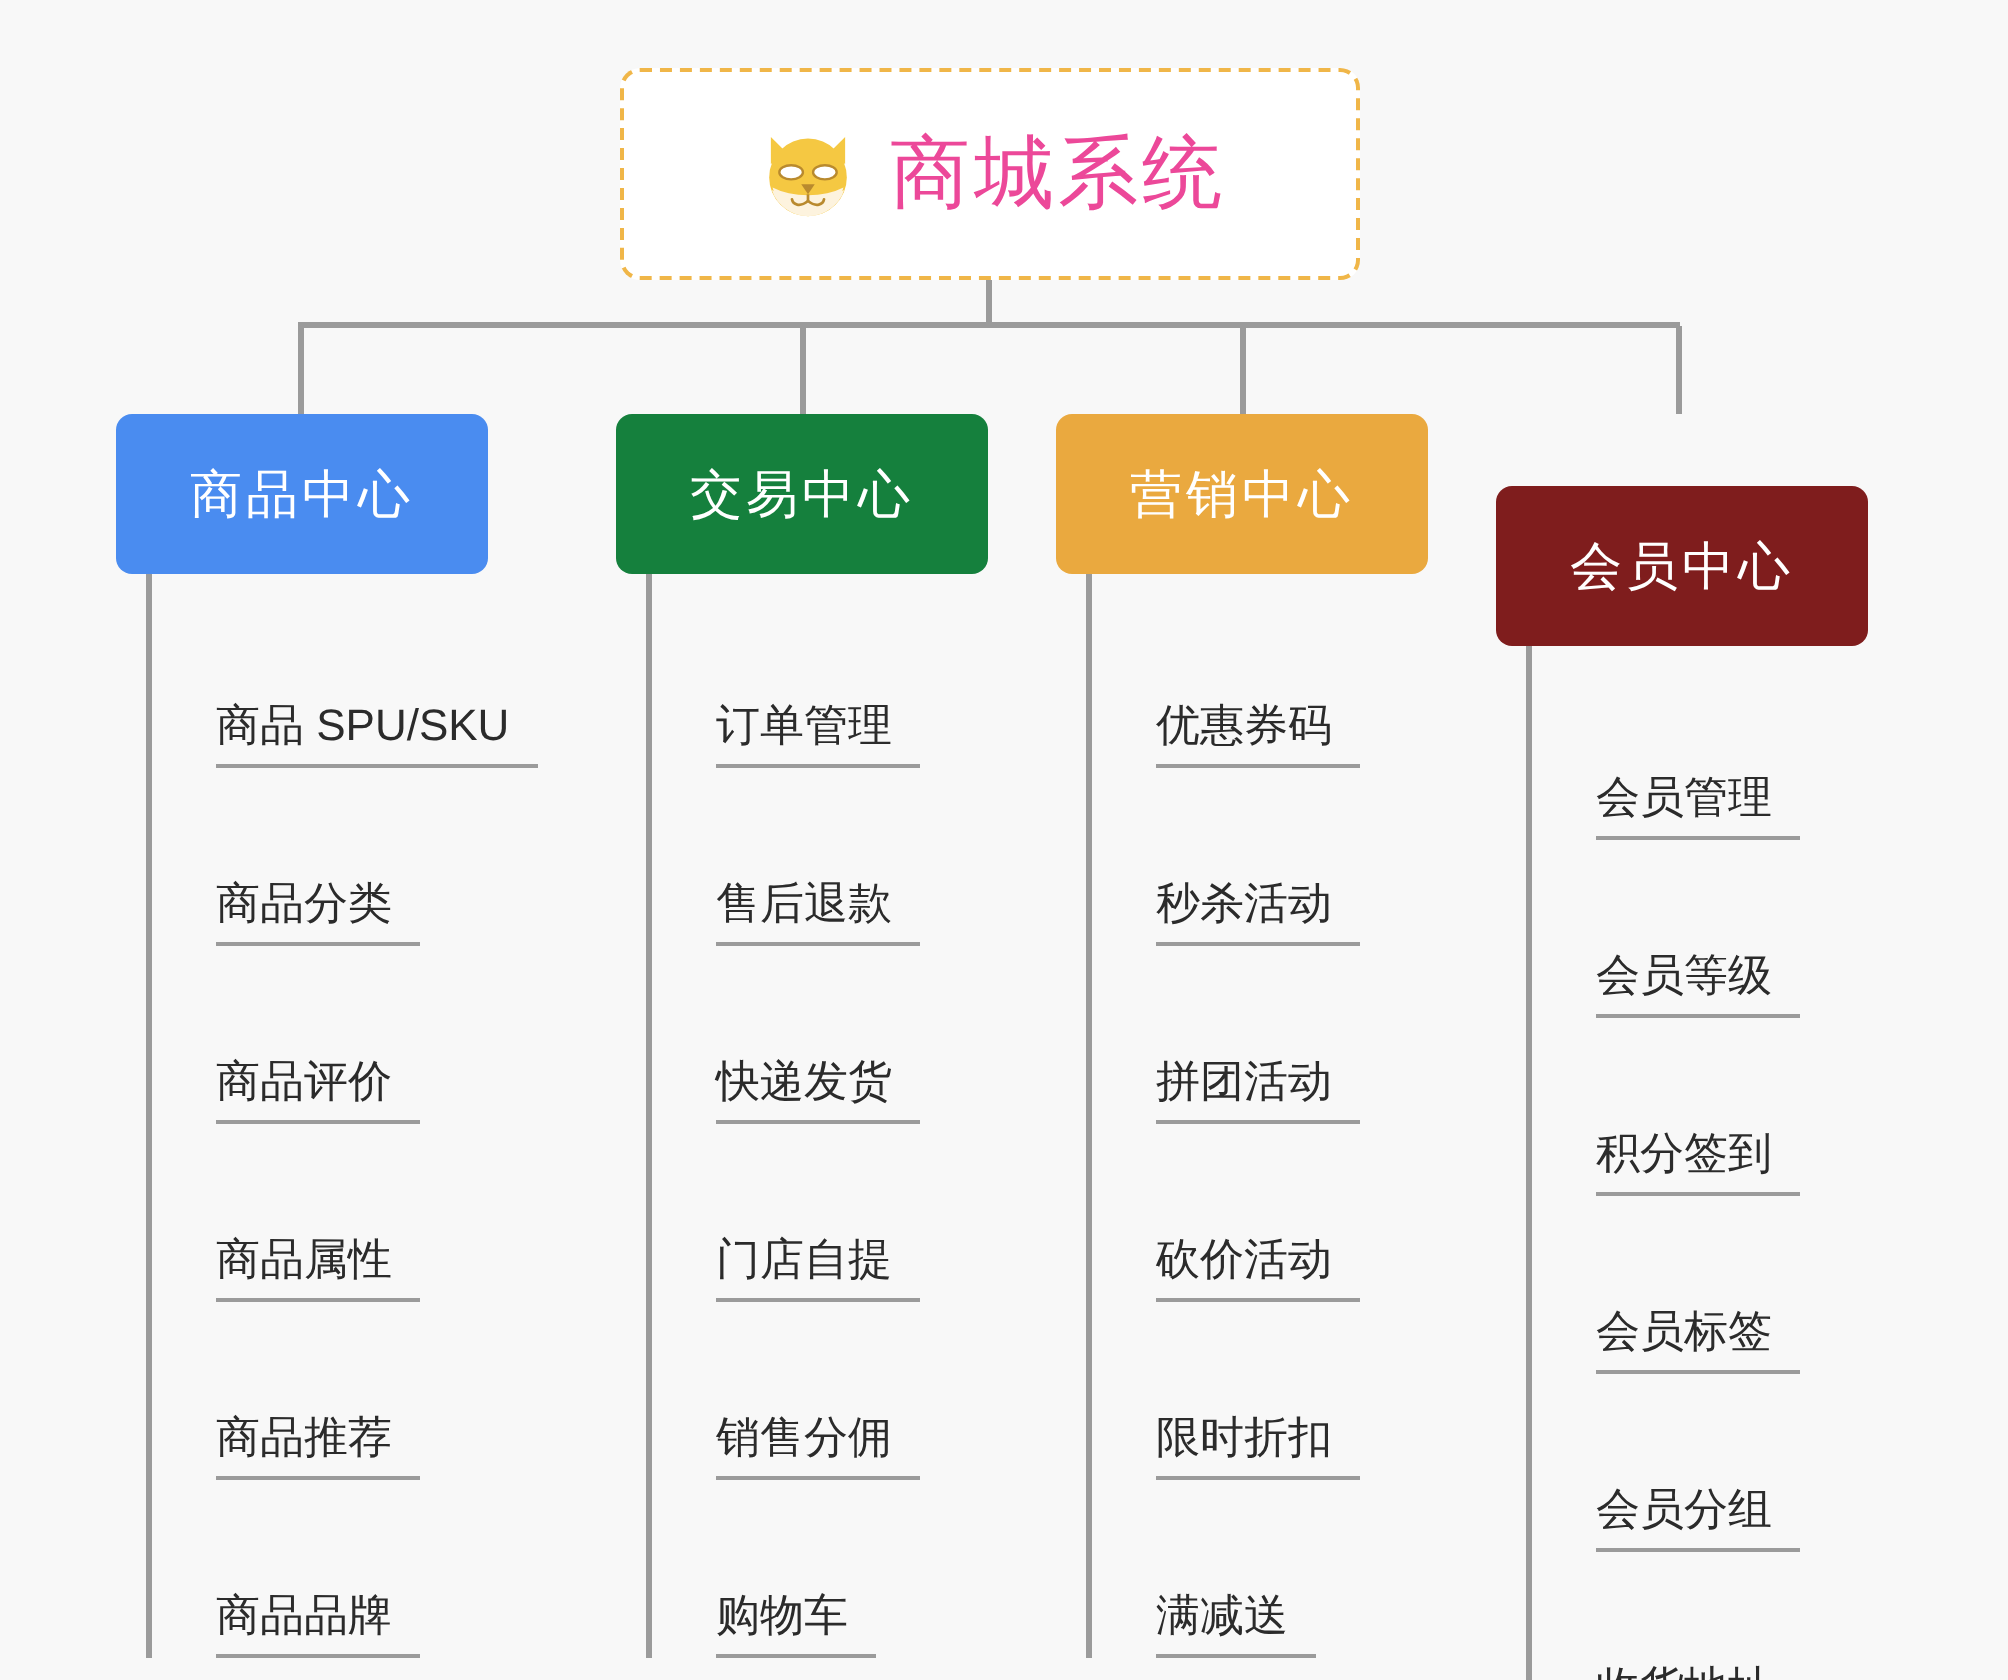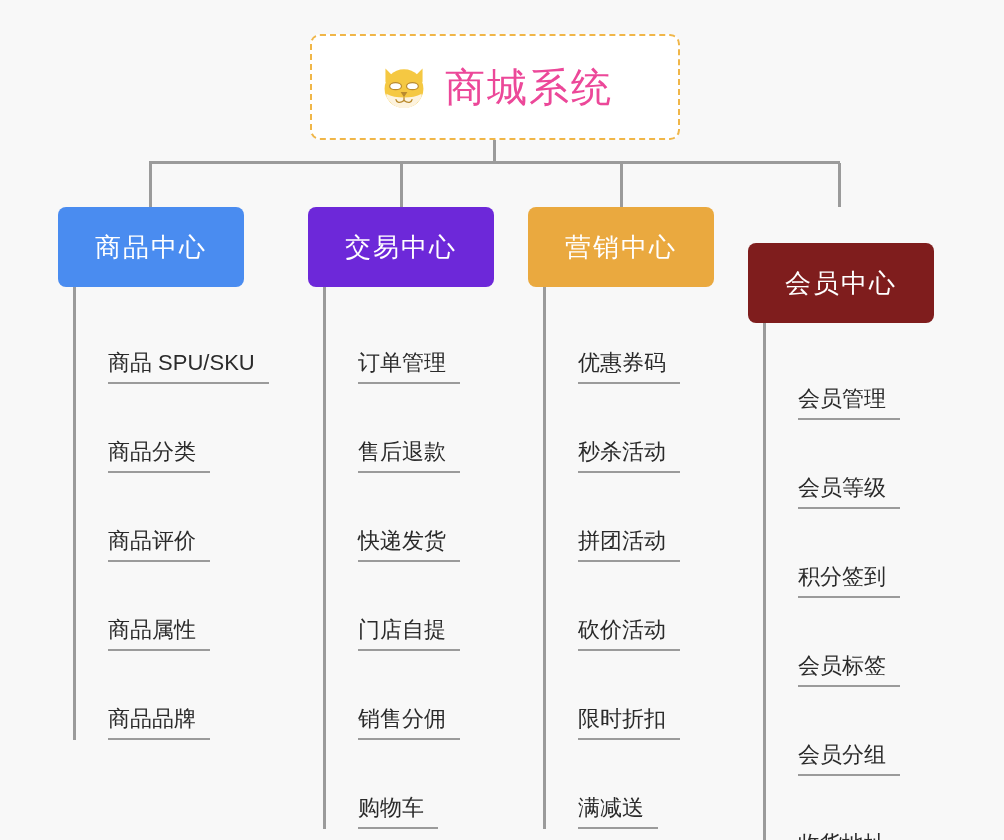--- a/index.html
+++ b/index.html
@@ -151,27 +151,30 @@
       <div class="leaf">
           <span class="leaf-label" style="border-bottom-color: rgb(155, 155, 155);">商品分类</span>
         </div>
       <div class="leaf">
           <span class="leaf-label" style="border-bottom-color: rgb(155, 155, 155);">商品评价</span>
         </div>
       <div class="leaf">
           <span class="leaf-label" style="border-bottom-color: rgb(155, 155, 155);">商品属性</span>
         </div>
       <div class="leaf">
+          <span class="leaf-label" style="border-bottom-color: rgb(155, 155, 155);">商品推荐</span>
+        </div>
+      <div class="leaf">
           <span class="leaf-label" style="border-bottom-color: rgb(155, 155, 155);">商品品牌</span>
         </div>
     </div>
   </div>
 
   <div class="column" style="left:308px;width:186px">
-    <div class="col-header" style="background: #6d28d9;">交易中心</div>
+    <div class="col-header" style="background: #15803d;">交易中心</div>
     <div class="col-body" style="border-left-color: rgb(155, 155, 155);">
       <div class="leaf">
           <span class="leaf-label" style="border-bottom-color: rgb(155, 155, 155);">订单管理</span>
         </div>
       <div class="leaf">
           <span class="leaf-label" style="border-bottom-color: rgb(155, 155, 155);">售后退款</span>
         </div>
       <div class="leaf">
           <span class="leaf-label" style="border-bottom-color: rgb(155, 155, 155);">快递发货</span>
         </div>

